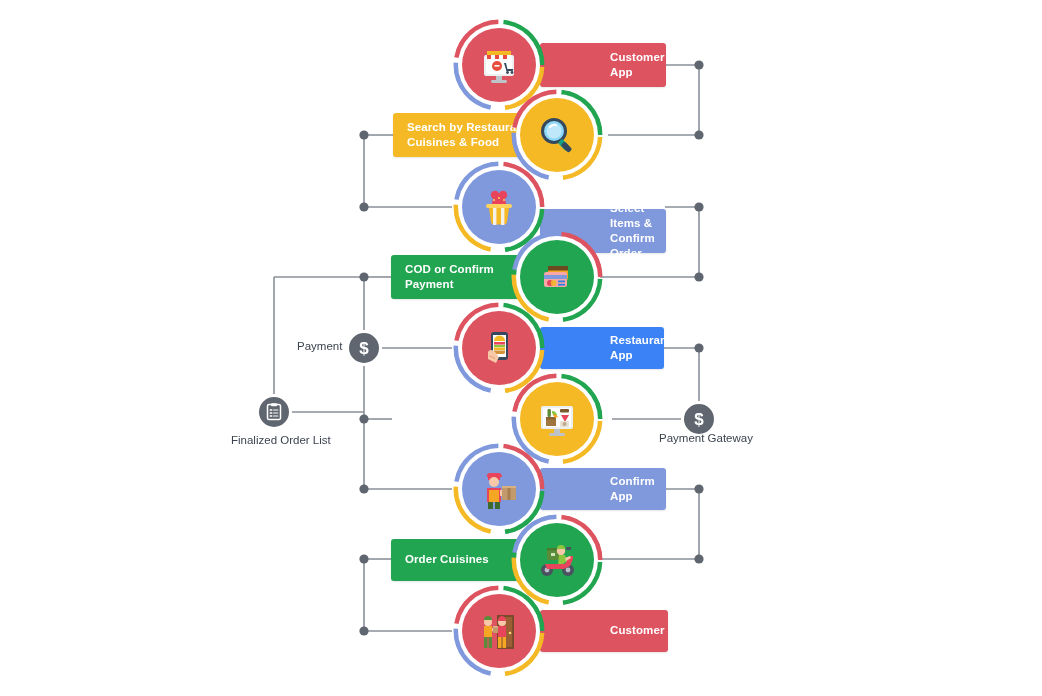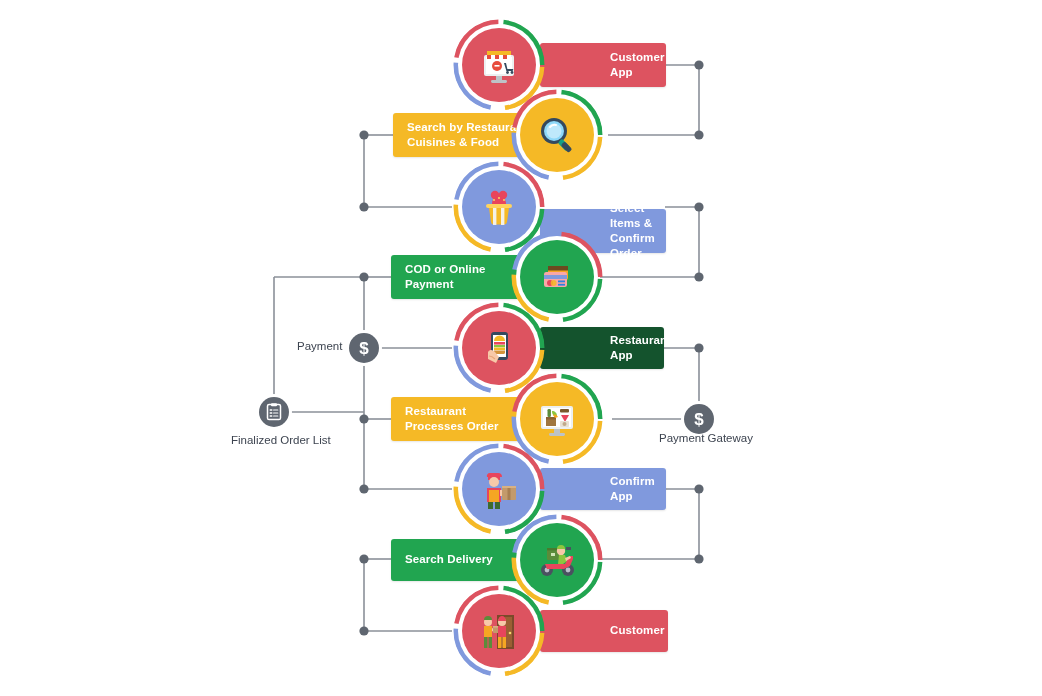--- a/index.html
+++ b/index.html
@@ -101,39 +101,35 @@
     <span class="txt">Search by Restaurant
 Cuisines &amp; Food</span>
   </div>
 
   <div class="bar right" style="left:540px;top:185px;width:126px;height:44px;background:#8099dd;margin-top:24px;">
     <span class="txt">Select Items &amp;
 Confirm Order</span>
   </div>
 
   <div class="bar left" style="left:391px;top:255px;width:152px;height:44px;background:#21a550;">
-    <span class="txt">COD or Online
+    <span class="txt">COD or Confirm
 Payment</span>
   </div>
 
-  <div class="bar right" style="left:540px;top:327px;width:124px;height:42px;background:#14532d;">
+  <div class="bar right" style="left:540px;top:327px;width:124px;height:42px;background:#3b82f6;">
     <span class="txt">Restaurant App</span>
   </div>
 
-  <div class="bar left" style="left:391px;top:397px;width:152px;height:44px;background:#f5b926;">
-    <span class="txt">Restaurant
-Processes Order</span>
-  </div>
 
   <div class="bar right" style="left:540px;top:468px;width:126px;height:42px;background:#8099dd;">
     <span class="txt">Confirm App</span>
   </div>
 
   <div class="bar left" style="left:391px;top:539px;width:152px;height:42px;background:#21a550;">
-    <span class="txt">Search Delivery</span>
+    <span class="txt">Order Cuisines</span>
   </div>
 
   <div class="bar right" style="left:540px;top:610px;width:128px;height:42px;background:#dd5360;">
     <span class="txt">Customer</span>
   </div>
 
   <div class="node" style="left:453px;top:19px;">
     <svg class="ring" viewBox="0 0 92 92">
       <g fill="none" stroke-width="7" stroke-linecap="butt">
         <circle cx="46" cy="46" r="42" stroke="#8099dd" stroke-dasharray="60 204" stroke-dashoffset="190"></circle>

